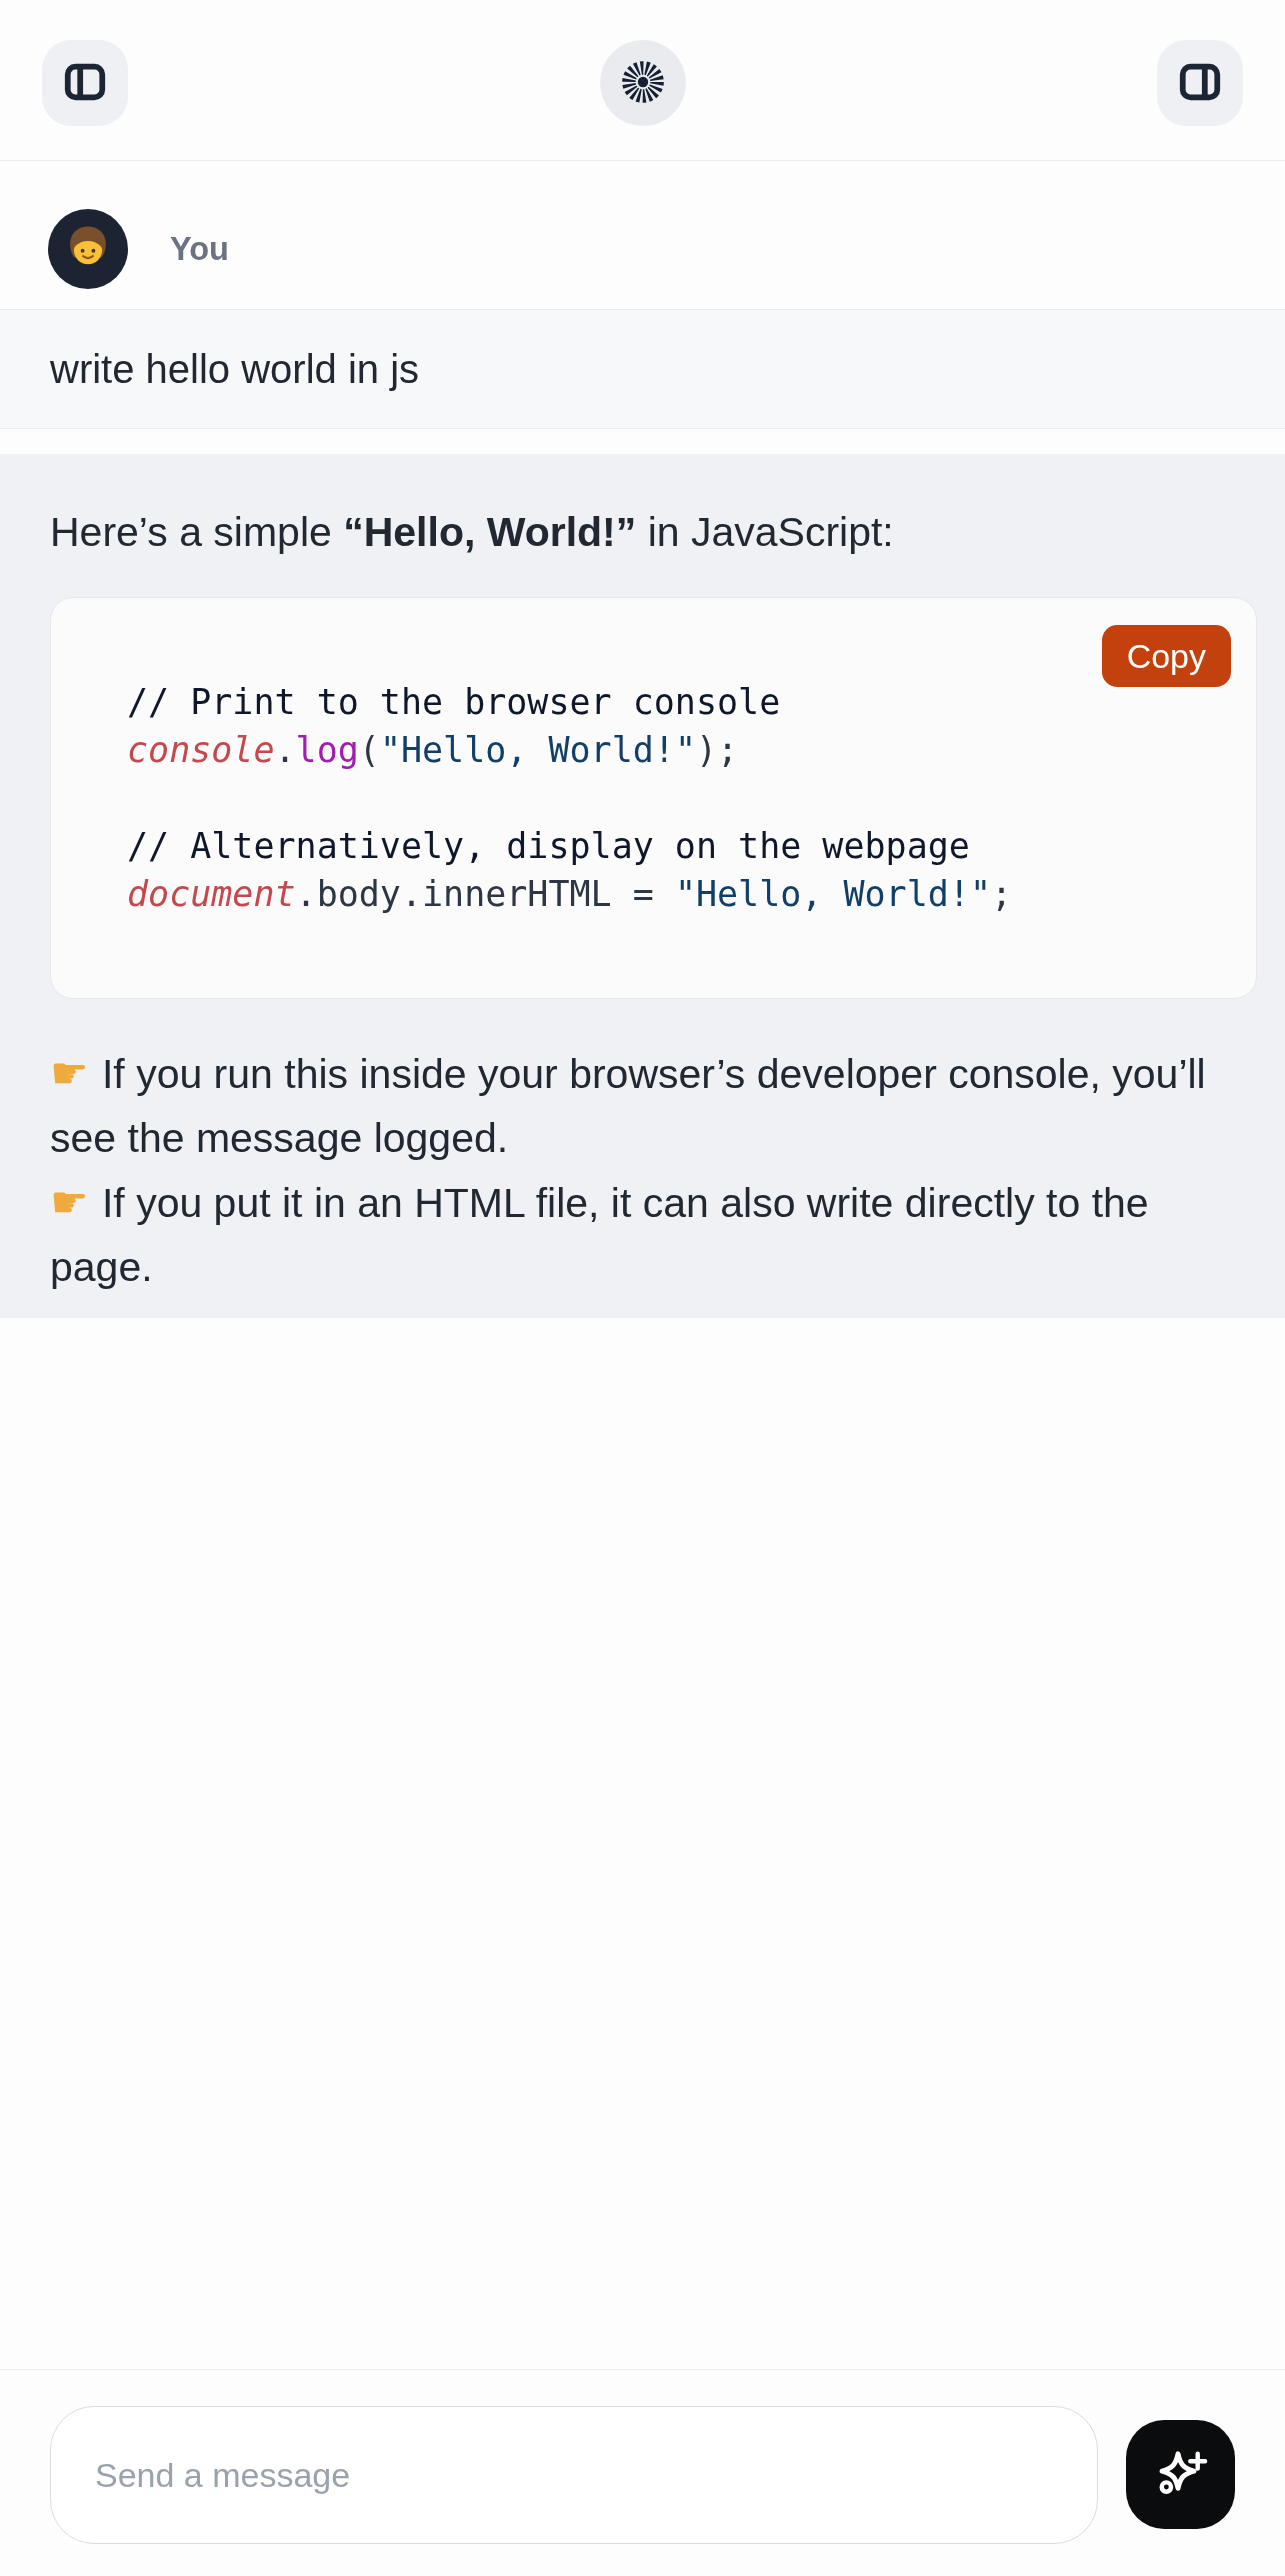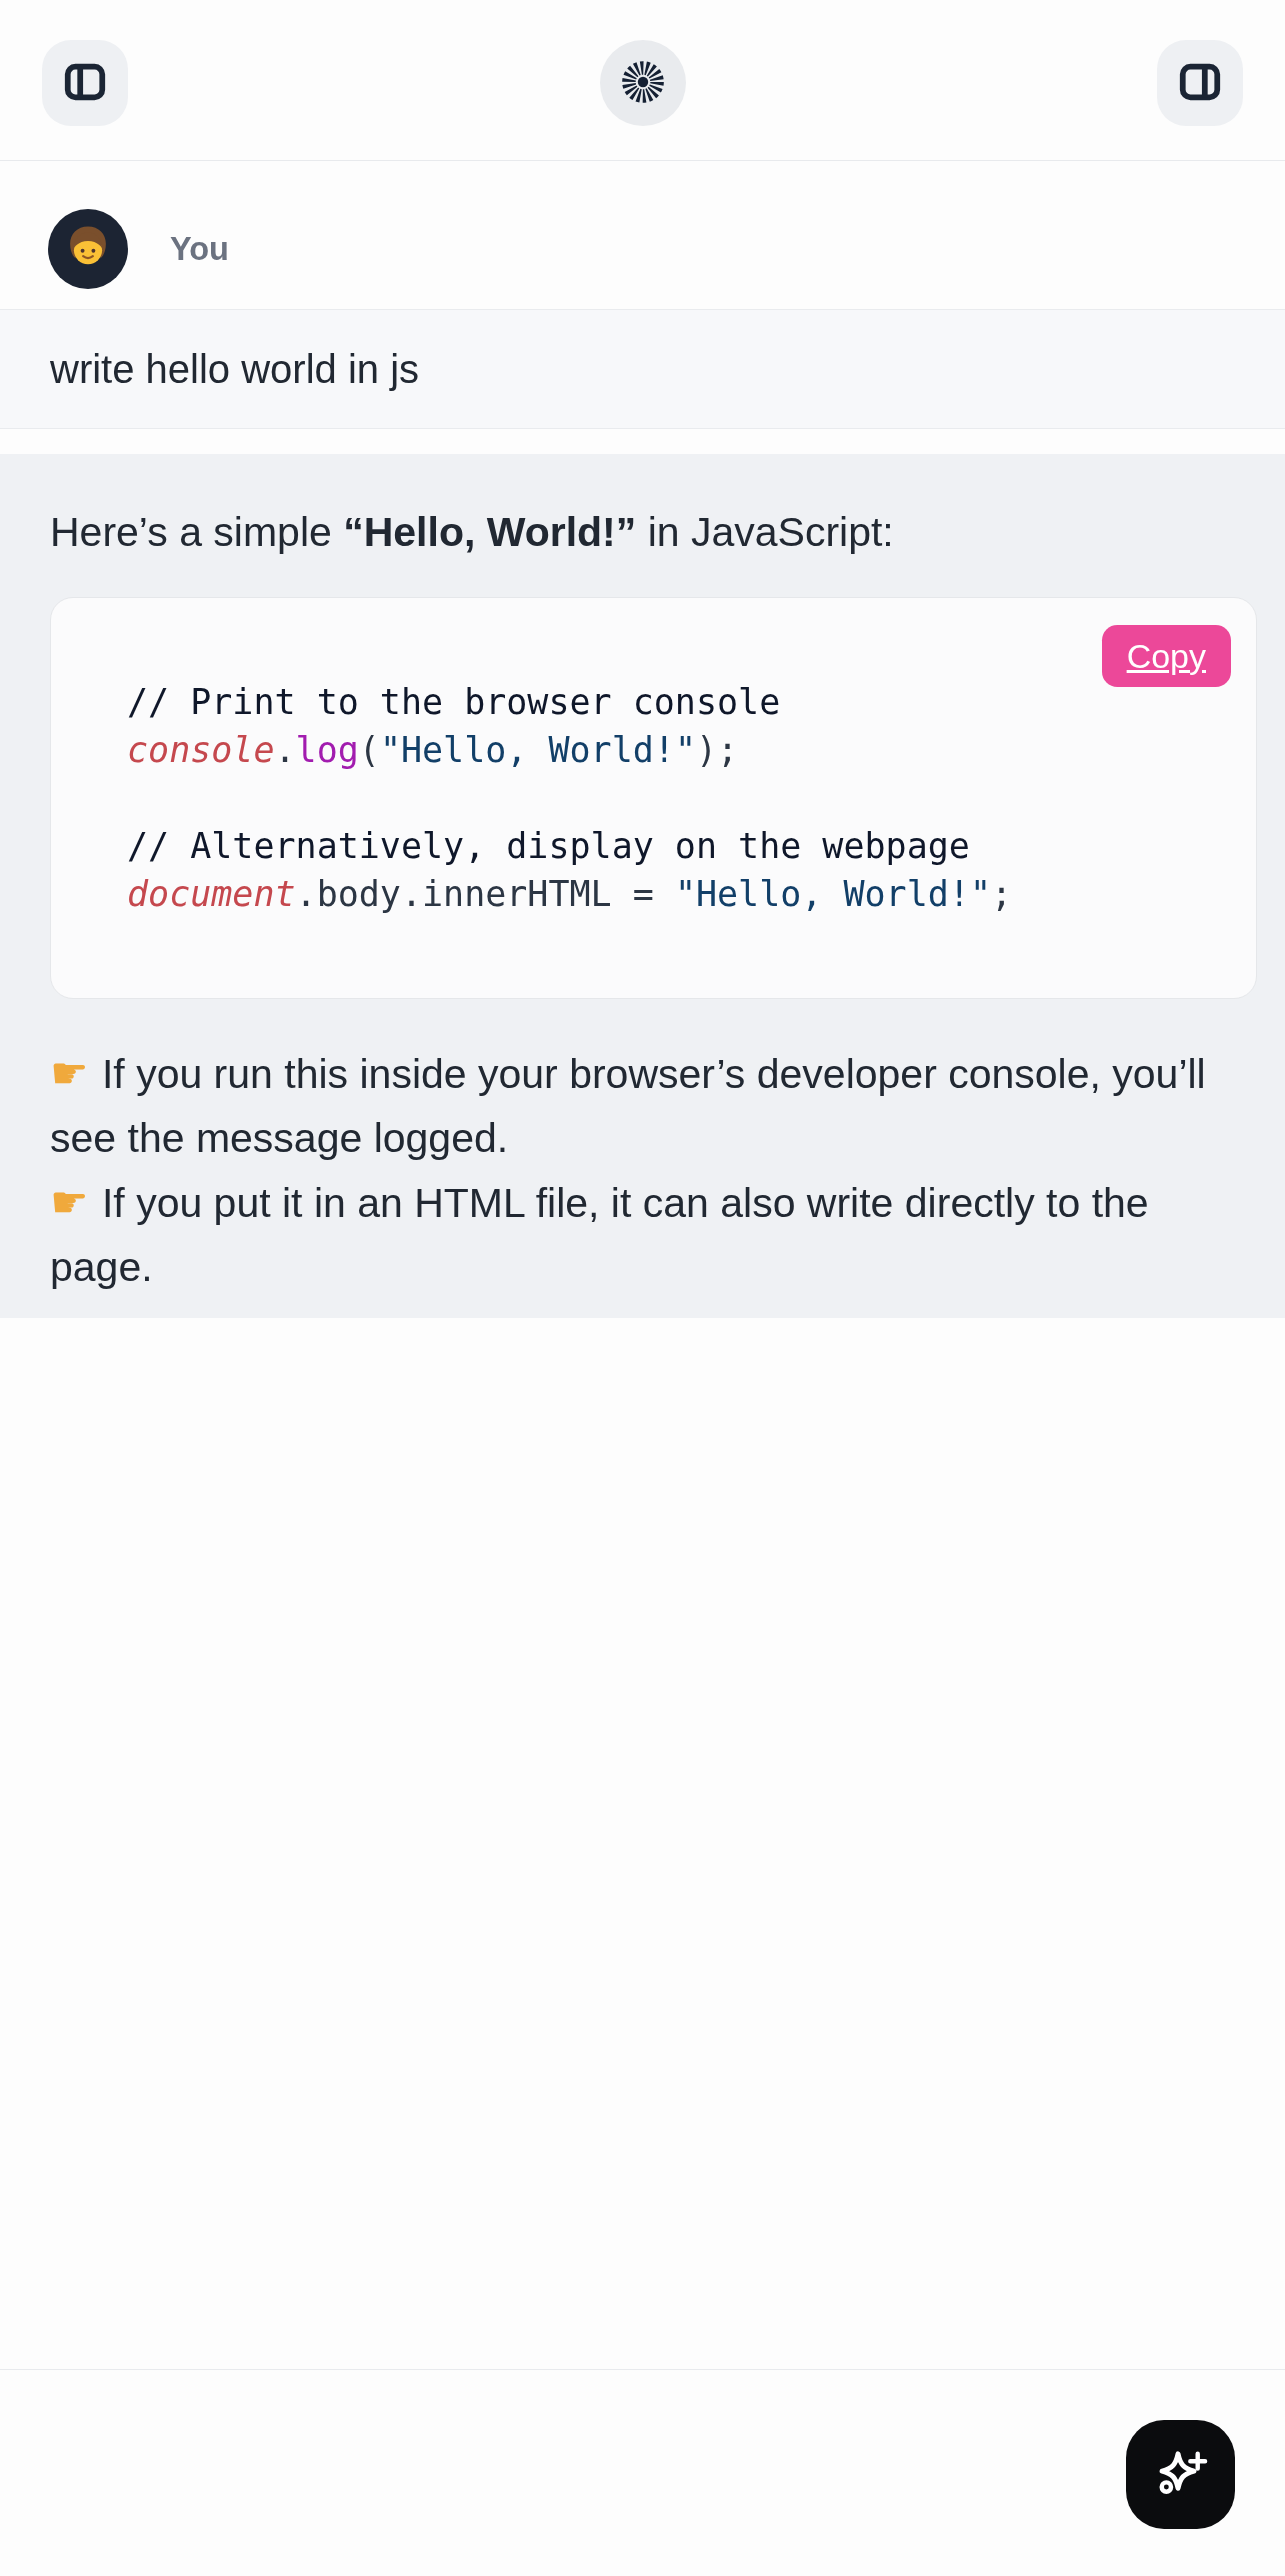--- a/index.html
+++ b/index.html
@@ -59,25 +59,24 @@
     font-size:35px;
   }
   .ln  { display:block; height:48px; line-height:48px; white-space:pre; }
   .cm  { color:#0f172a; }
   .kw  { color:#c5484e;font-style:italic; }
   .fn  { color:#a21caf; }
   .str { color:#123f68; }
   .pln { color:#2c3644; }
   .copy-btn {
     position:absolute; top:27px; right:25px;
-    background:#ec4899; color:#ffffff;
+    background:#c2410c; color:#ffffff;
     border:none; border-radius:15.3px;
     font-size:34px; padding:11.5px 25px; cursor:pointer;
     font-family:"Liberation Sans", sans-serif;
-    text-decoration:underline;
   }
 
   .followup { margin-top:42px; font-size:41px; line-height:64px; }
   .followup p { margin:0; }
   .pointer { color:#f0a93c; margin-right:13.4px; font-size:43px; }
   .question { margin:44px 0 0 0; font-size:41px; line-height:64px; padding-bottom:25px; }
 
   
   .footer {
     position:absolute; top:2369px; left:0; right:0; bottom:0;
@@ -164,20 +163,21 @@
 
       <div class="followup">
         <p><span class="pointer">☛</span><span>If you run this inside your browser’s developer console, you’ll see the message logged.</span></p>
         <p><span class="pointer">☛</span><span>If you put it in an HTML file, it can also write directly to the page.</span></p>
       </div>
 
     </div>
   </section>
 
   <footer class="footer">
+    <input class="composer-input" type="text" placeholder="Send a message" style="">
     <button class="send-btn">
       <span>
         <svg width="59" height="59" viewBox="0 0 48 48" fill="none" stroke="#ffffff">
           <path d="M22 8 C23.8 16.5 26.5 19.8 35 22 C26.5 24.2 23.8 27.5 22 36 C20.2 27.5 17.5 24.2 9 22 C17.5 19.8 20.2 16.5 22 8 Z" stroke-width="4" stroke-linejoin="round"></path>
           <path d="M38 8 L38 20 M32 14 L44 14" stroke-width="3.6" stroke-linecap="round"></path>
           <circle cx="12.5" cy="35" r="3.8" stroke-width="3.6"></circle>
         </svg>
       </span>
     </button>
   </footer>

